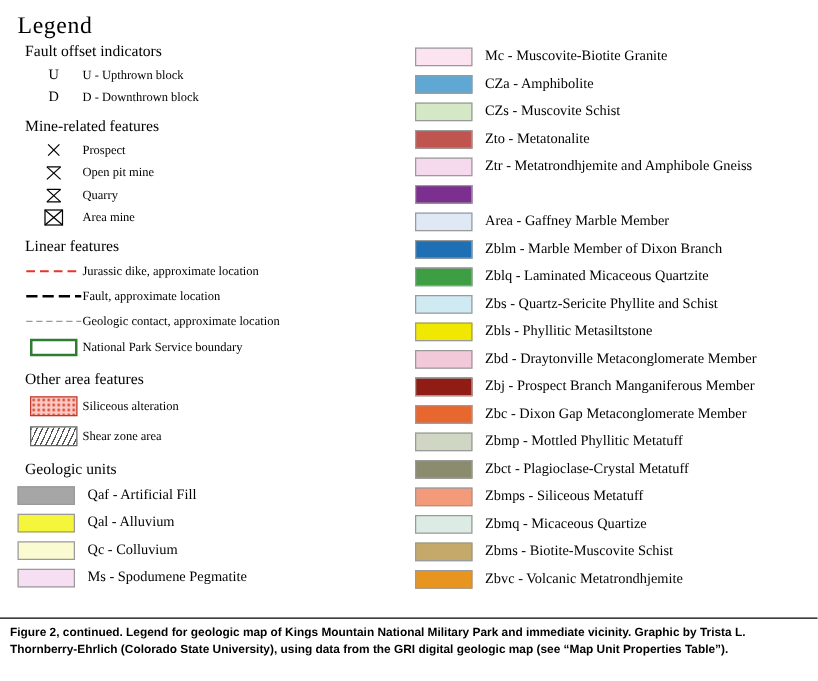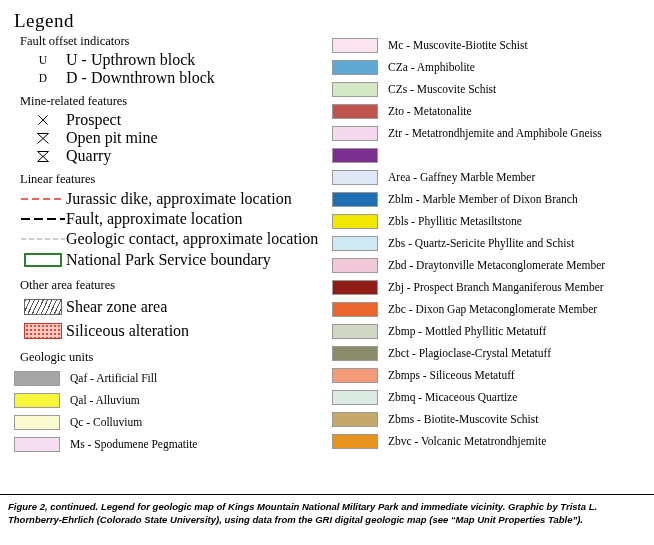--- a/index.html
+++ b/index.html
@@ -50,21 +50,21 @@
     margin-left: 6px;
   }
   .row .swatch-wrap {
     width: 46px;
     display: flex;
     justify-content: center;
     align-items: center;
     flex: 0 0 46px;
   }
   .row .lbl {
-    font-size: 16px;
+    font-size: 10px;
     font-family: "Liberation Serif", serif;
     white-space: nowrap;
   }
 
   
   .letter {
     font-size: 11.5px;
     font-family: "Liberation Serif", serif;
   }
   .sym-svg { display:block; }
@@ -134,21 +134,20 @@
   
   .caption {
     position: absolute;
     left: 8px;
     top: 500px;
     width: 590px;
     font-size: 9.5px;
     font-family: "Liberation Sans", sans-serif;
     font-weight: bold;
     line-height: 13px;
-    font-style: italic;
   }
   .bottom-rule {
     position: absolute;
     left: 0;
     top: 494px;
     width: 654px;
     height: 1px;
     background: #000000;
   }
 </style>
@@ -203,20 +202,30 @@
         <svg class="sym-svg" width="14" height="13" viewBox="0 0 14 13" aria-hidden="true">
           <line x1="1.5" y1="1.5" x2="12.5" y2="11.5" stroke="#000" stroke-width="1"></line>
           <line x1="12.5" y1="1.5" x2="1.5" y2="11.5" stroke="#000" stroke-width="1"></line>
           <line x1="1.5" y1="1.5" x2="12.5" y2="1.5" stroke="#000" stroke-width="1"></line>
           <line x1="1.5" y1="11.5" x2="12.5" y2="11.5" stroke="#000" stroke-width="1"></line>
         </svg>
       </span>
       <span class="lbl">Quarry</span>
     </div>
 
+    <div class="row">
+      <span class="swatch-wrap">
+        <svg class="sym-svg" width="16" height="14" viewBox="0 0 16 14" aria-hidden="true">
+          <rect x="1" y="1" width="14" height="12" fill="none" stroke="#000" stroke-width="1"></rect>
+          <line x1="1" y1="1" x2="15" y2="13" stroke="#000" stroke-width="1"></line>
+          <line x1="15" y1="1" x2="1" y2="13" stroke="#000" stroke-width="1"></line>
+        </svg>
+      </span>
+      <span class="lbl">Area mine</span>
+    </div>
 
     <div class="section-head spaced">Linear features</div>
 
     <div class="row" style="height:20px">
       <span class="swatch-wrap">
         <svg class="line-box" width="46" height="10" viewBox="0 0 46 10" aria-hidden="true">
           <line x1="1" y1="5" x2="45" y2="5" stroke="#e8342a" stroke-width="1.6" stroke-dasharray="7,4"></line>
         </svg>
       </span>
       <span class="lbl">Jurassic dike, approximate location</span>
@@ -244,30 +253,30 @@
       <span class="swatch-wrap">
         <span class="nps-box"></span>
       </span>
       <span class="lbl">National Park Service boundary</span>
     </div>
 
     <div class="section-head spaced">Other area features</div>
 
     <div class="row" style="height:24px">
       <span class="swatch-wrap">
+        <span class="pattern-box pat-silic"></span>
+      </span>
+      <span class="lbl">Siliceous alteration</span>
+    </div>
+
+    <div class="row" style="height:24px">
+      <span class="swatch-wrap">
         <span class="pattern-box pat-shear"></span>
       </span>
       <span class="lbl">Shear zone area</span>
-    </div>
-
-    <div class="row" style="height:24px">
-      <span class="swatch-wrap">
-        <span class="pattern-box pat-silic"></span>
-      </span>
-      <span class="lbl">Siliceous alteration</span>
     </div>
 
     <div class="section-head spaced">Geologic units</div>
 
     <div class="unit-row">
       <span class="unit-swatch" style="background:#a6a6a6"></span>
       <span class="unit-lbl">Qaf - Artificial Fill</span>
     </div>
     <div class="unit-row">
       <span class="unit-swatch" style="background:#f5f53c"></span>
@@ -279,21 +288,21 @@
     </div>
     <div class="unit-row">
       <span class="unit-swatch" style="background:#f7dff3"></span>
       <span class="unit-lbl">Ms - Spodumene Pegmatite</span>
     </div>
   </div>
 
   <div class="right-col">
     <div class="unit-row">
       <span class="unit-swatch" style="background:#fbe3ef"></span>
-      <span class="unit-lbl">Mc - Muscovite-Biotite Schist</span>
+      <span class="unit-lbl">Mc - Muscovite-Biotite Granite</span>
     </div>
     <div class="unit-row">
       <span class="unit-swatch" style="background:#5fa8d3"></span>
       <span class="unit-lbl">CZa - Amphibolite</span>
     </div>
     <div class="unit-row">
       <span class="unit-swatch" style="background:#d4e8c6"></span>
       <span class="unit-lbl">CZs - Muscovite Schist</span>
     </div>
     <div class="unit-row">
@@ -309,28 +318,32 @@
     </div>
     <div class="unit-row">
       <span class="unit-swatch" style="background:#dfe9f5"></span>
       <span class="unit-lbl">Area - Gaffney Marble Member</span>
     </div>
     <div class="unit-row">
       <span class="unit-swatch" style="background:#1f6fb5"></span>
       <span class="unit-lbl">Zblm - Marble Member of Dixon Branch</span>
     </div>
     <div class="unit-row">
+      <span class="unit-swatch" style="background:#3e9e44"></span>
+      <span class="unit-lbl">Zblq - Laminated Micaceous Quartzite</span>
+    </div>
+    <div class="unit-row">
+      <span class="unit-swatch" style="background:#cfeaf2"></span>
+      <span class="unit-lbl">Zbs - Quartz-Sericite Phyllite and Schist</span>
+    </div>
+    <div class="unit-row">
       <span class="unit-swatch" style="background:#f0e800"></span>
       <span class="unit-lbl">Zbls - Phyllitic Metasiltstone</span>
     </div>
     <div class="unit-row">
-      <span class="unit-swatch" style="background:#cfeaf2"></span>
-      <span class="unit-lbl">Zbs - Quartz-Sericite Phyllite and Schist</span>
-    </div>
-    <div class="unit-row">
       <span class="unit-swatch" style="background:#f2c9d8"></span>
       <span class="unit-lbl">Zbd - Draytonville Metaconglomerate Member</span>
     </div>
     <div class="unit-row">
       <span class="unit-swatch" style="background:#8f1d16"></span>
       <span class="unit-lbl">Zbj - Prospect Branch Manganiferous Member</span>
     </div>
     <div class="unit-row">
       <span class="unit-swatch" style="background:#e8672e"></span>
       <span class="unit-lbl">Zbc - Dixon Gap Metaconglomerate Member</span>

